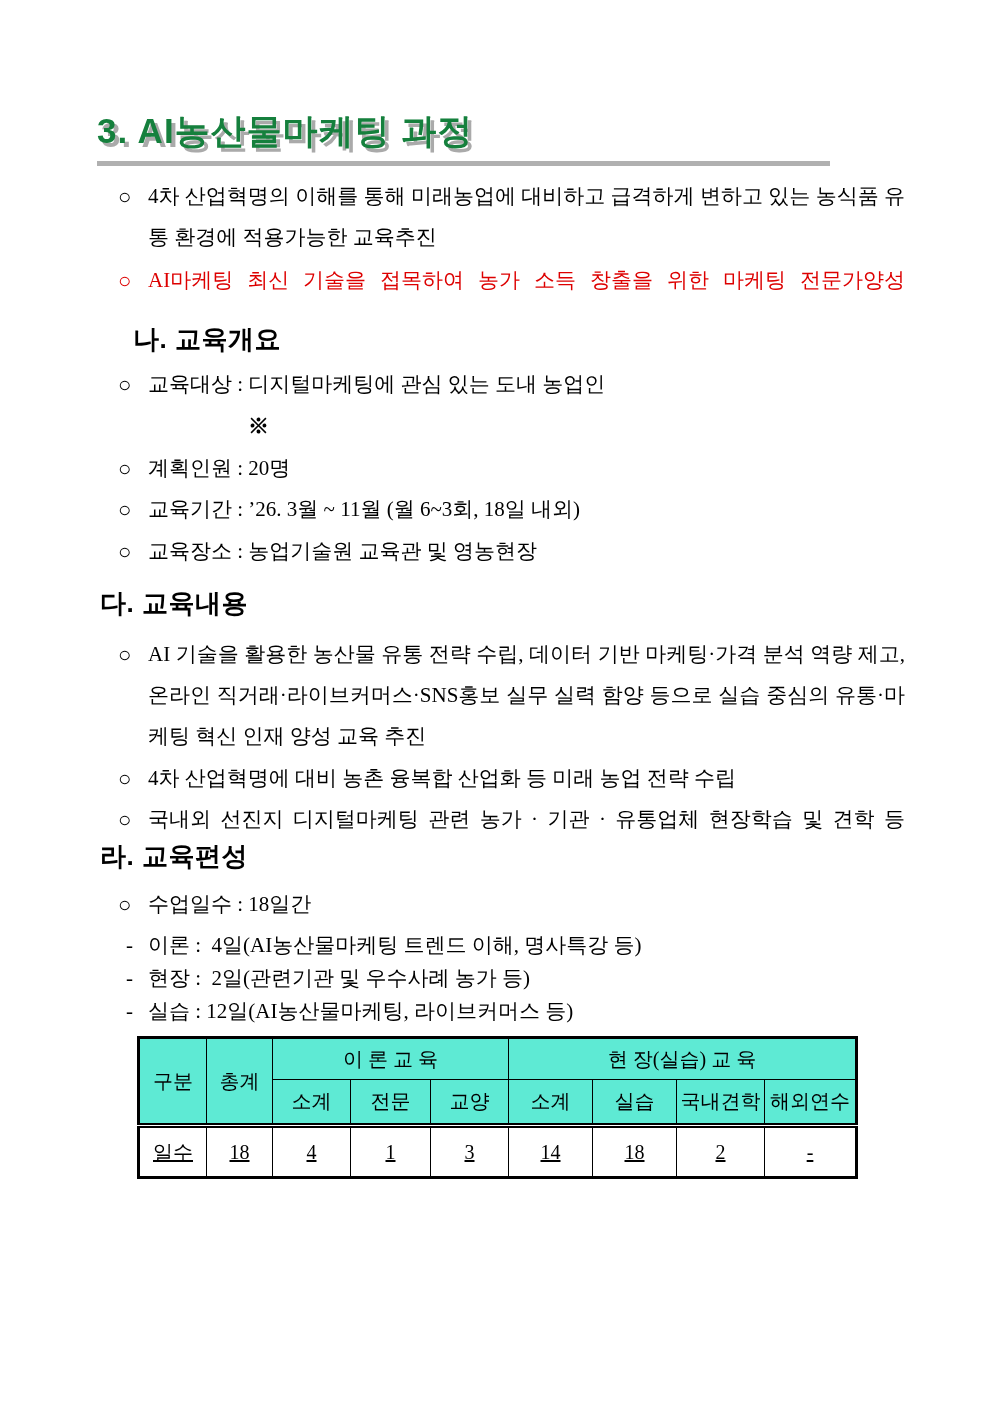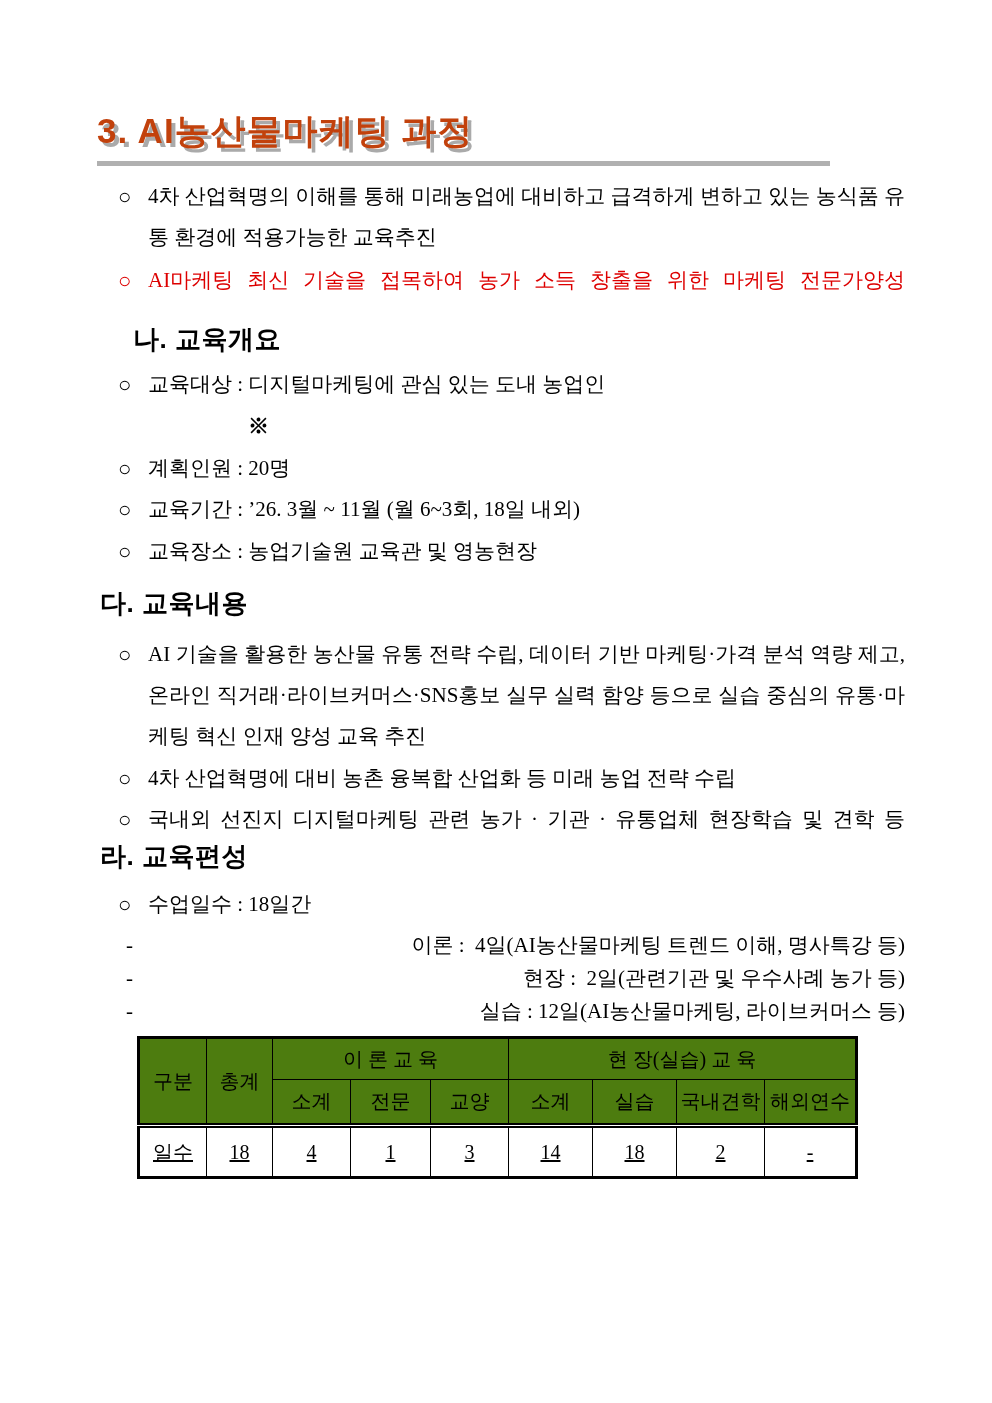--- a/index.html
+++ b/index.html
@@ -18,21 +18,21 @@
 
   
   .doc-title {
     margin: 0;
     padding-top: 108px;
     font-family: "Liberation Sans", "DejaVu Sans", sans-serif;
     font-weight: bold;
     font-size: 35px;
     line-height: 46px;
     letter-spacing: 1px;
-    color: #c2410c;
+    color: #15803d;
     text-shadow: 4px 4px 0 #aaaaaa;
   }
   .title-rule {
     margin-top: 7px;
     width: 733px;
     height: 5px;
     background: #b0b0b0;
   }
 
   
@@ -78,21 +78,21 @@
     padding-left: 151px;
     font-weight: bold;
   }
   .note .marker { width: 34px; font-size: 21px; }
 
   .dash {
     padding-left: 29px;
     line-height: 33px;
   }
   .dash .marker { width: 22px; font-size: 21px; }
-  .dash .btext { text-align: right; }
+  .dash .btext { text-align: left; }
 
   
   .g-item1 { margin-top: 10px; }
   .g-item2 { margin-top: 2px; }
   .n-item1 { margin-top: 9px; }
   .n-gap   { margin-top: 1px; }
   .d-item1 { margin-top: 15px; }
   .d-gap   { margin-top: 1px; }
   .r-item1 { margin-top: 12px; }
   .r-dash1 { margin-top: 4px; }
@@ -107,21 +107,21 @@
     font-size: 20px;
   }
   .sched-table th, .sched-table td {
     border: 1px solid #000000;
     text-align: center;
     vertical-align: middle;
     font-weight: normal;
     padding: 0;
     overflow: hidden;
   }
-  .sched-table thead th { background: #4d7c0f; }
+  .sched-table thead th { background: #5eead4; }
   .sched-table .hrow1 th { height: 40px; }
   .sched-table .hrow2 th { height: 43px; }
   .sched-table tbody td { height: 48px; border-top: 5px double #000000; text-decoration: underline; }
 </style>
 </head>
 <body>
 
 <div class="page">
 
   <h1 class="doc-title">3. AI농산물마케팅 과정</h1>

